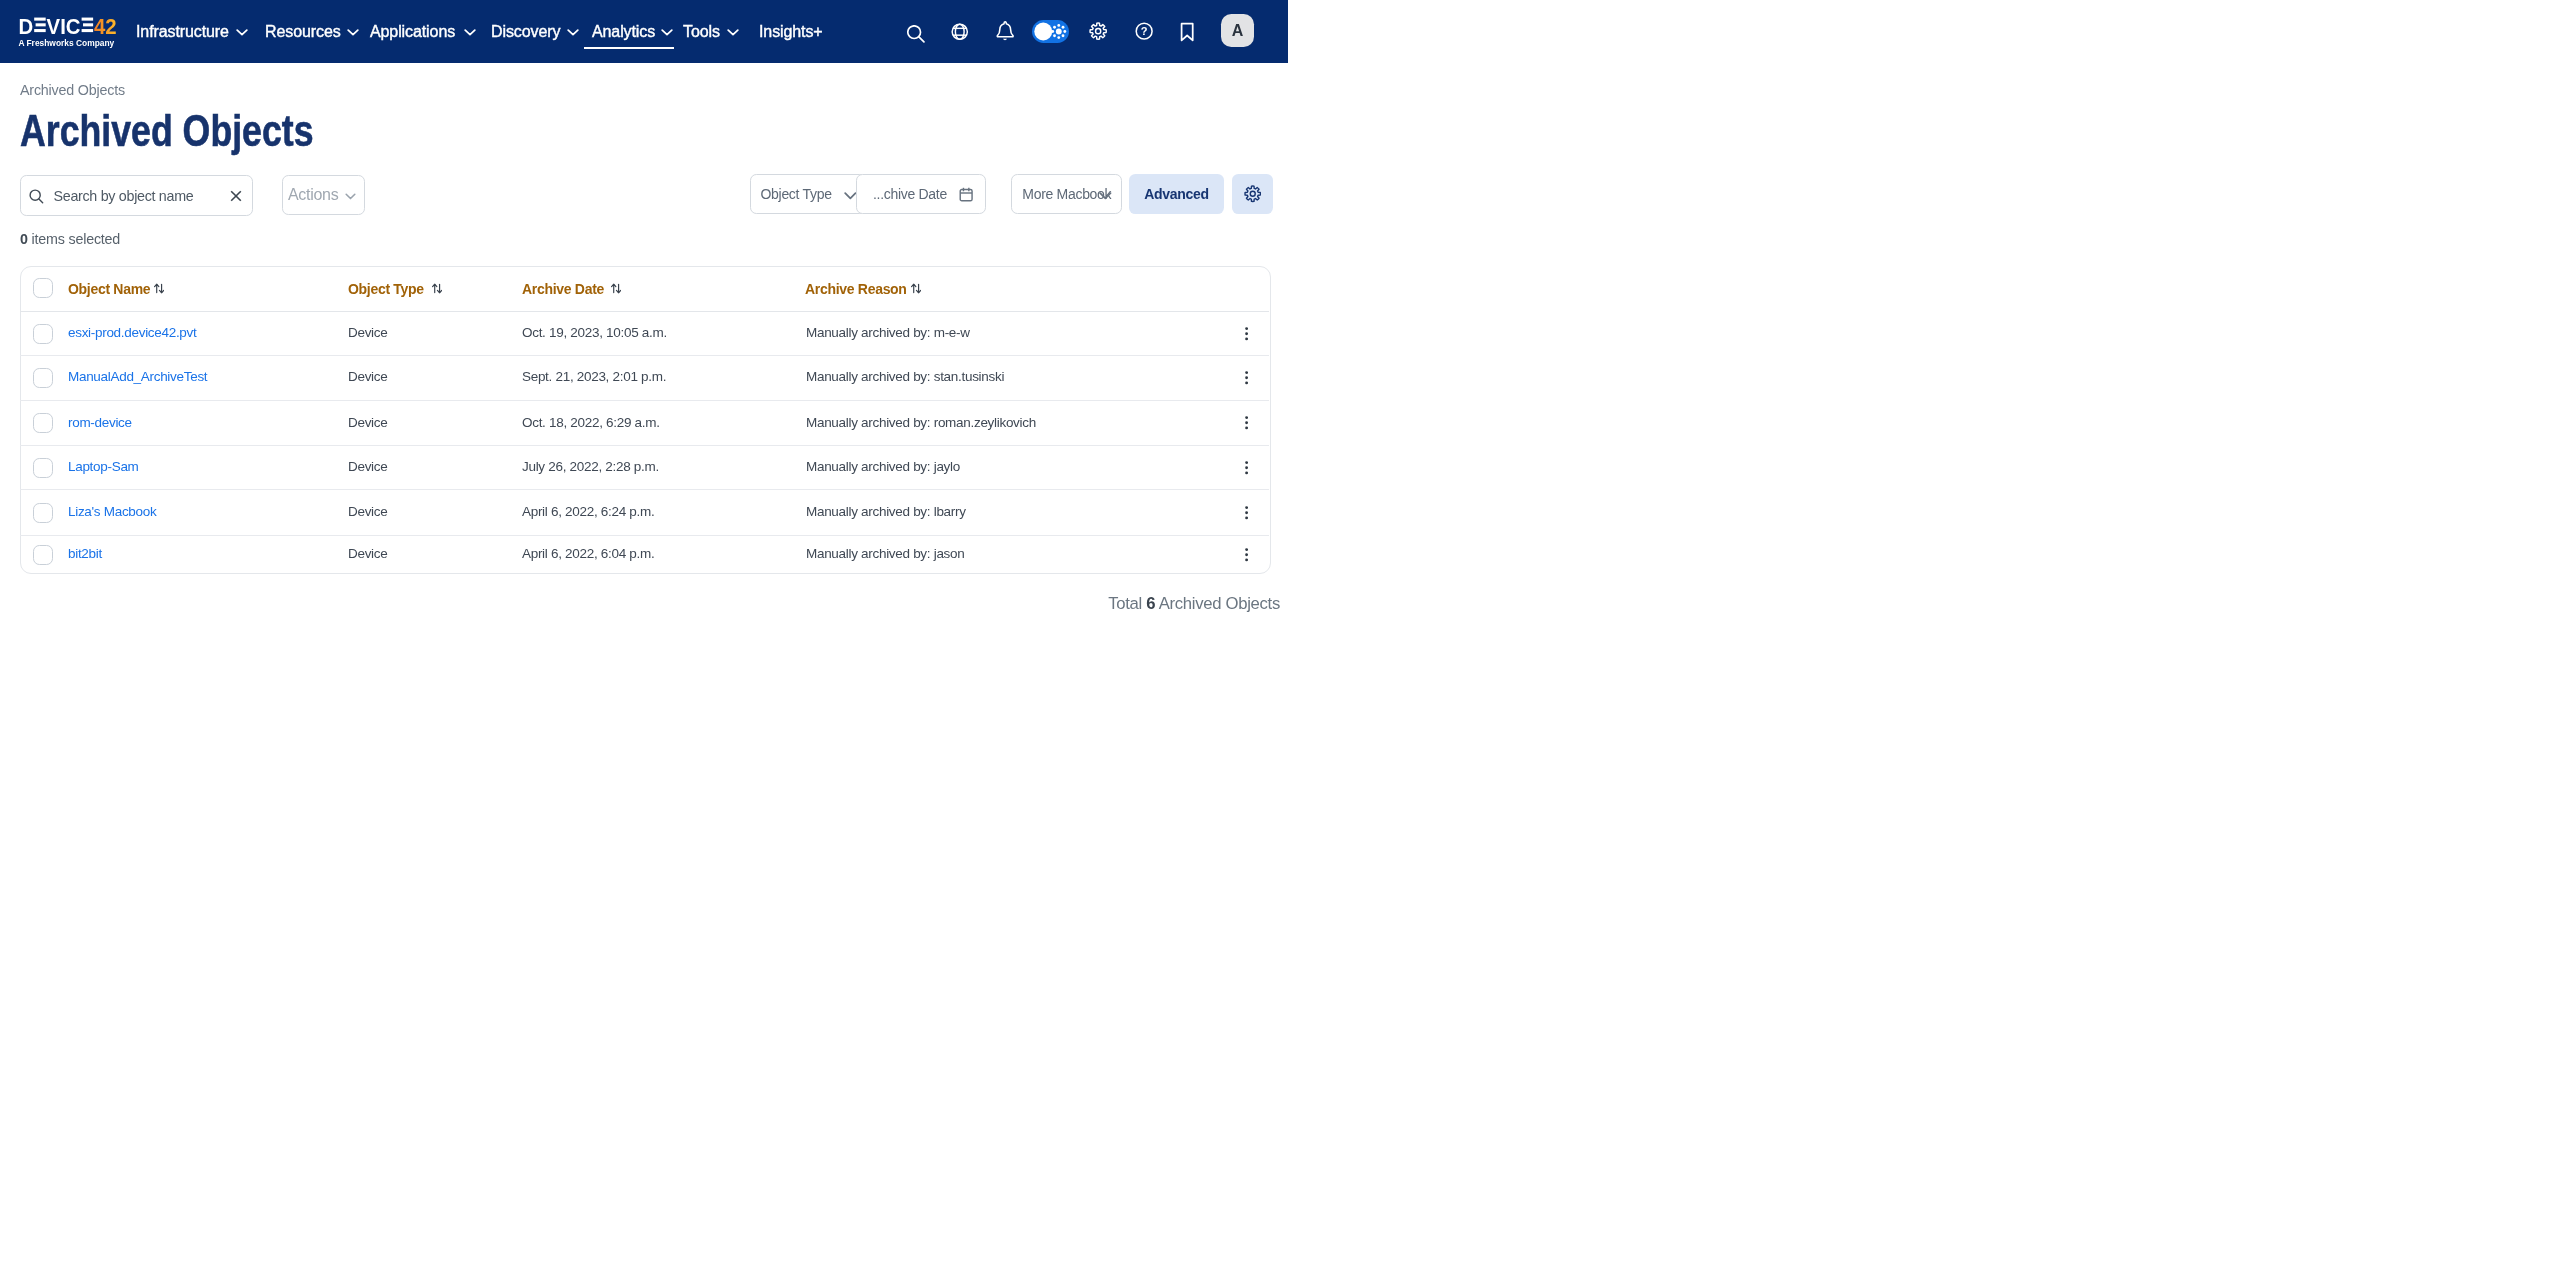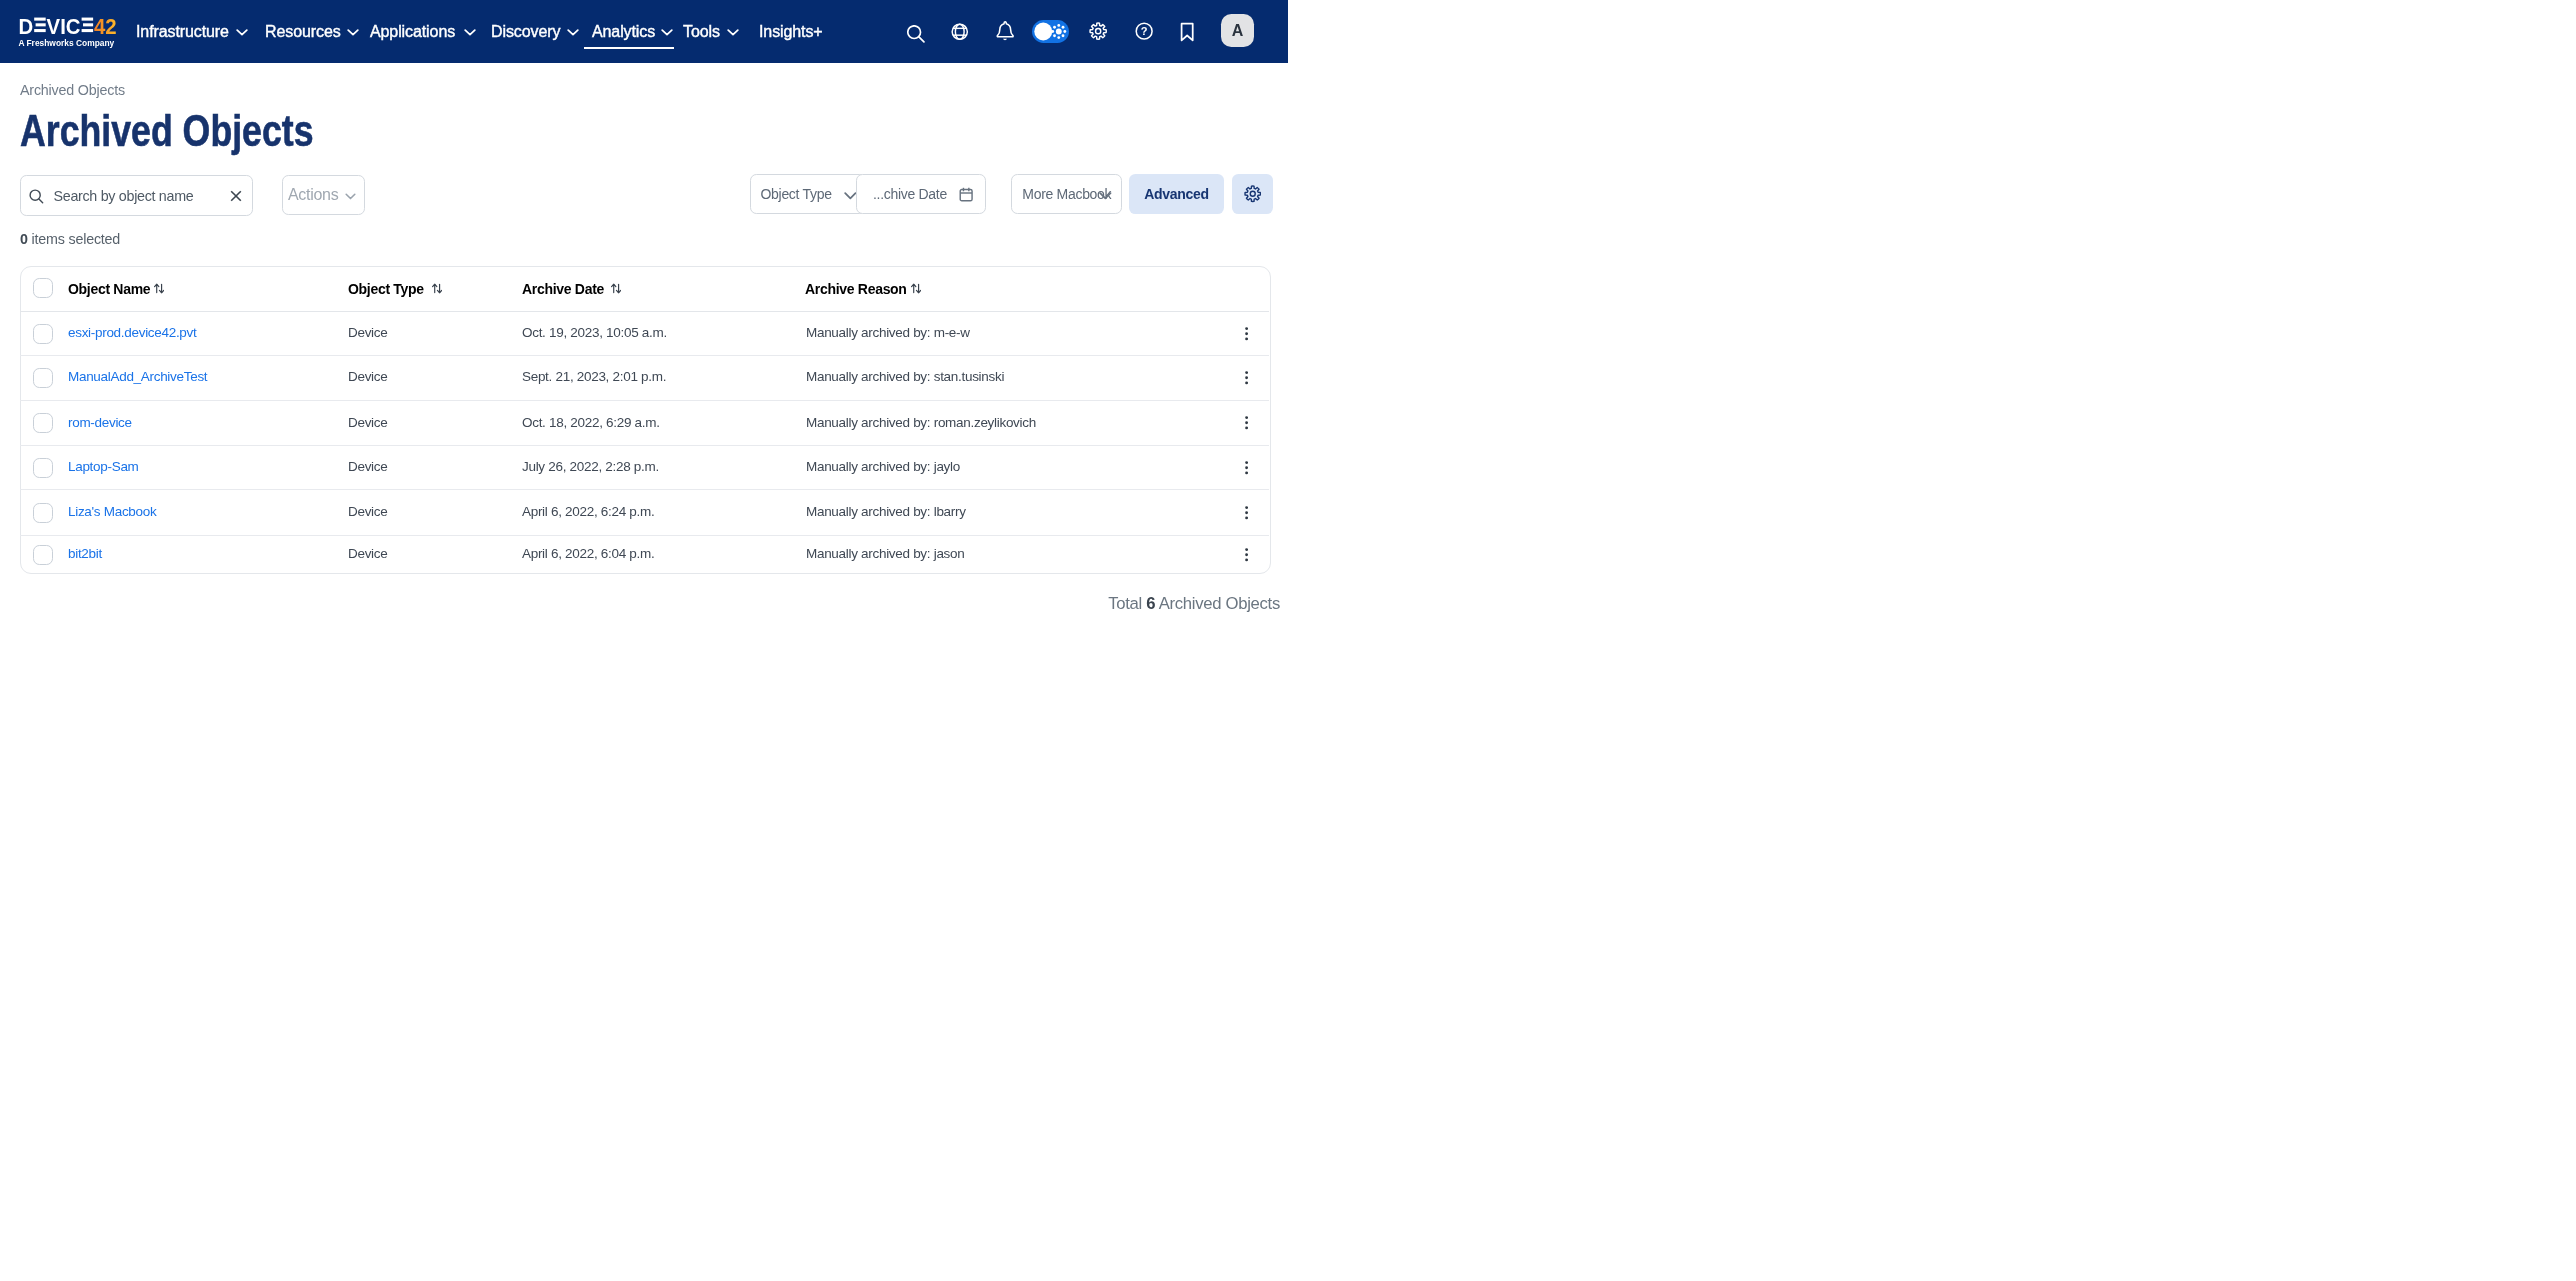--- a/index.html
+++ b/index.html
@@ -11,21 +11,21 @@
   .nchev { position:absolute; top:29px; }
   
   .crumb { position:absolute; left:20px; top:82px; font-size:14.3px; letter-spacing:-0.2px; color:#717c89; }
   h1 { position:absolute; left:20px; top:105px; font-size:45px; font-weight:bold; color:#17336c; -webkit-text-stroke:0.6px #17336c; letter-spacing:0; transform:scaleX(0.793); transform-origin:left top; white-space:nowrap; }
   .ctl { position:absolute; border:0.8px solid #d4d9df; border-radius:6.4px; background:#fff; }
   .ctltxt { color:#5d6876; font-size:14px; letter-spacing:-0.3px; white-space:nowrap; }
   .bluebtn { position:absolute; border-radius:6.4px; background:#dbe6f7; }
   .sel0 { position:absolute; left:20px; top:231px; font-size:14.3px; letter-spacing:-0.2px; color:#57616b; }
   
   #card { position:absolute; left:19.5px; top:266px; width:1251px; height:308px; border:0.8px solid #e4e7eb; border-radius:11px; background:#fff; }
-  .hcell { position:absolute; font-size:14px; font-weight:bold; color:#000000; letter-spacing:-0.3px; top:266px; height:46px; line-height:46px; white-space:nowrap; }
+  .hcell { position:absolute; font-size:14px; font-weight:bold; color:#a16207; letter-spacing:-0.3px; top:266px; height:46px; line-height:46px; white-space:nowrap; }
   .cb { position:absolute; left:33px; width:20px; height:20px; border:1.6px solid #c9d0d8; border-radius:6.4px; background:#fff; }
   .rtxt { position:absolute; font-size:13.5px; color:#3f4854; letter-spacing:-0.3px; white-space:nowrap; line-height:0; }
   .lnk { color:#1a73e8 !important; letter-spacing:-0.3px; }
   .foot { position:absolute; top:594px; left:0; width:1280px; text-align:right; font-size:16.7px; letter-spacing:-0.3px; color:#6b7681;padding-left:16px; }
 </style>
 </head>
 <body>
 <div id="nav">
 
   <svg class="abs" style="left:18.3px;top:16px;" width="99" height="33" viewBox="0 0 125 42">

